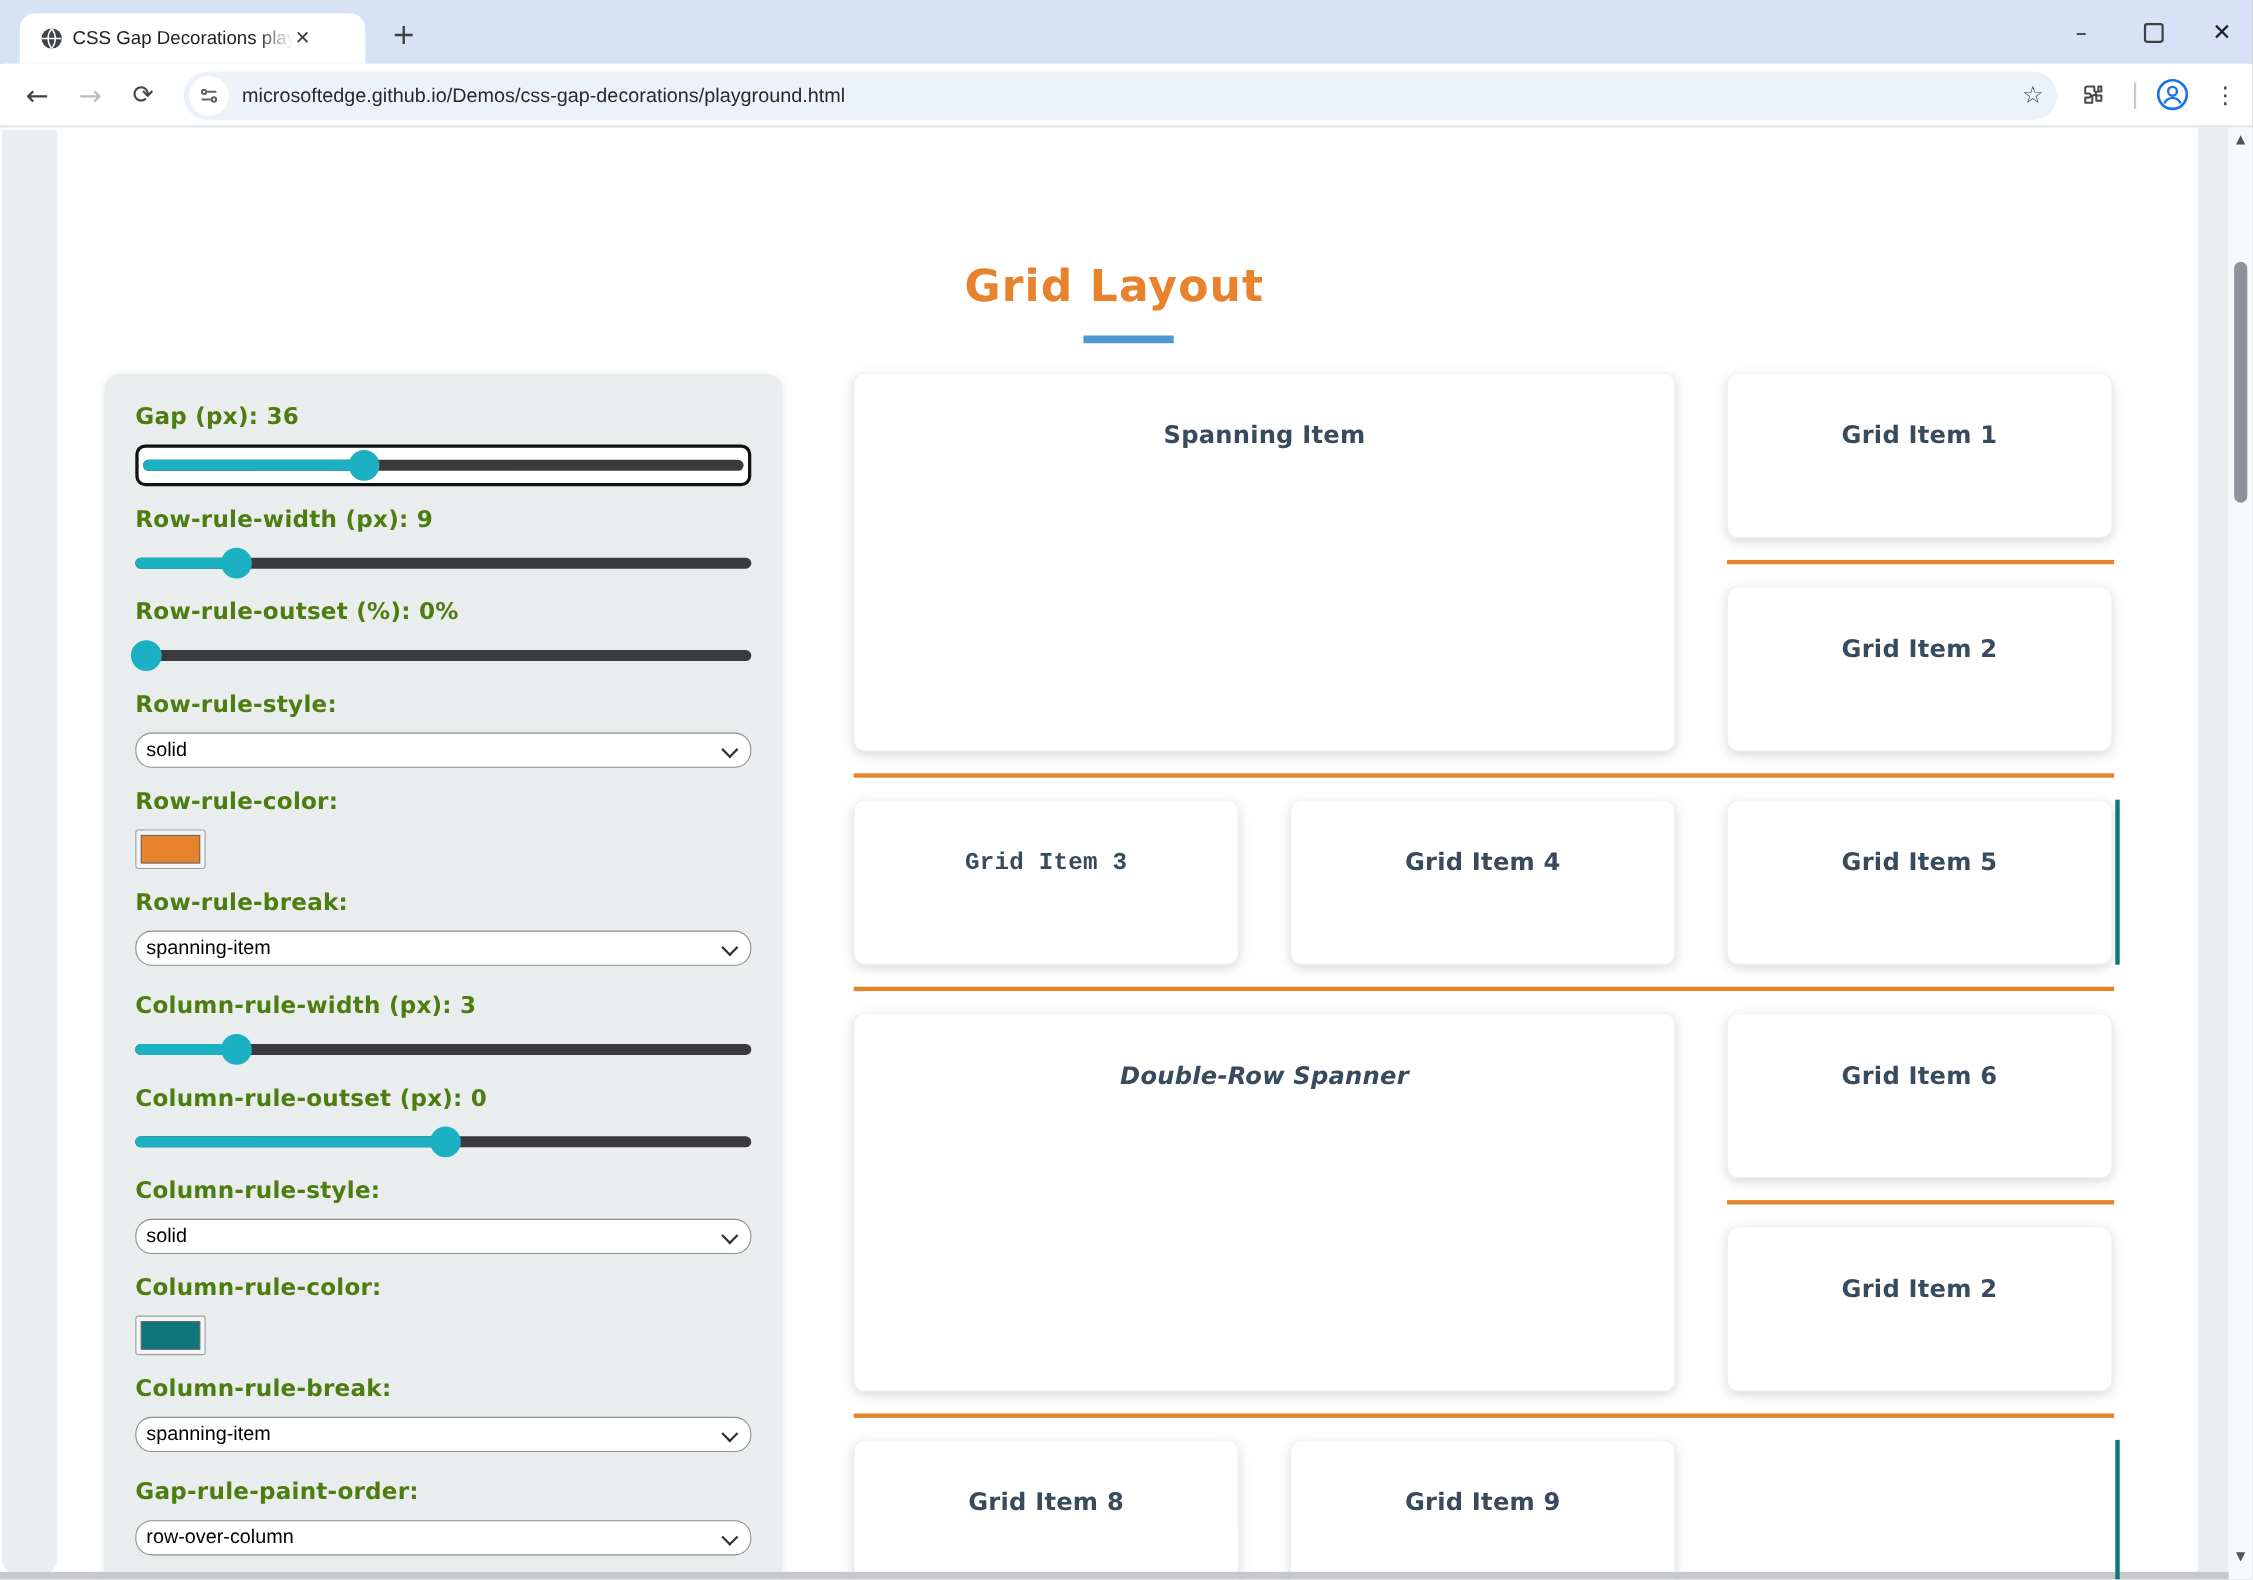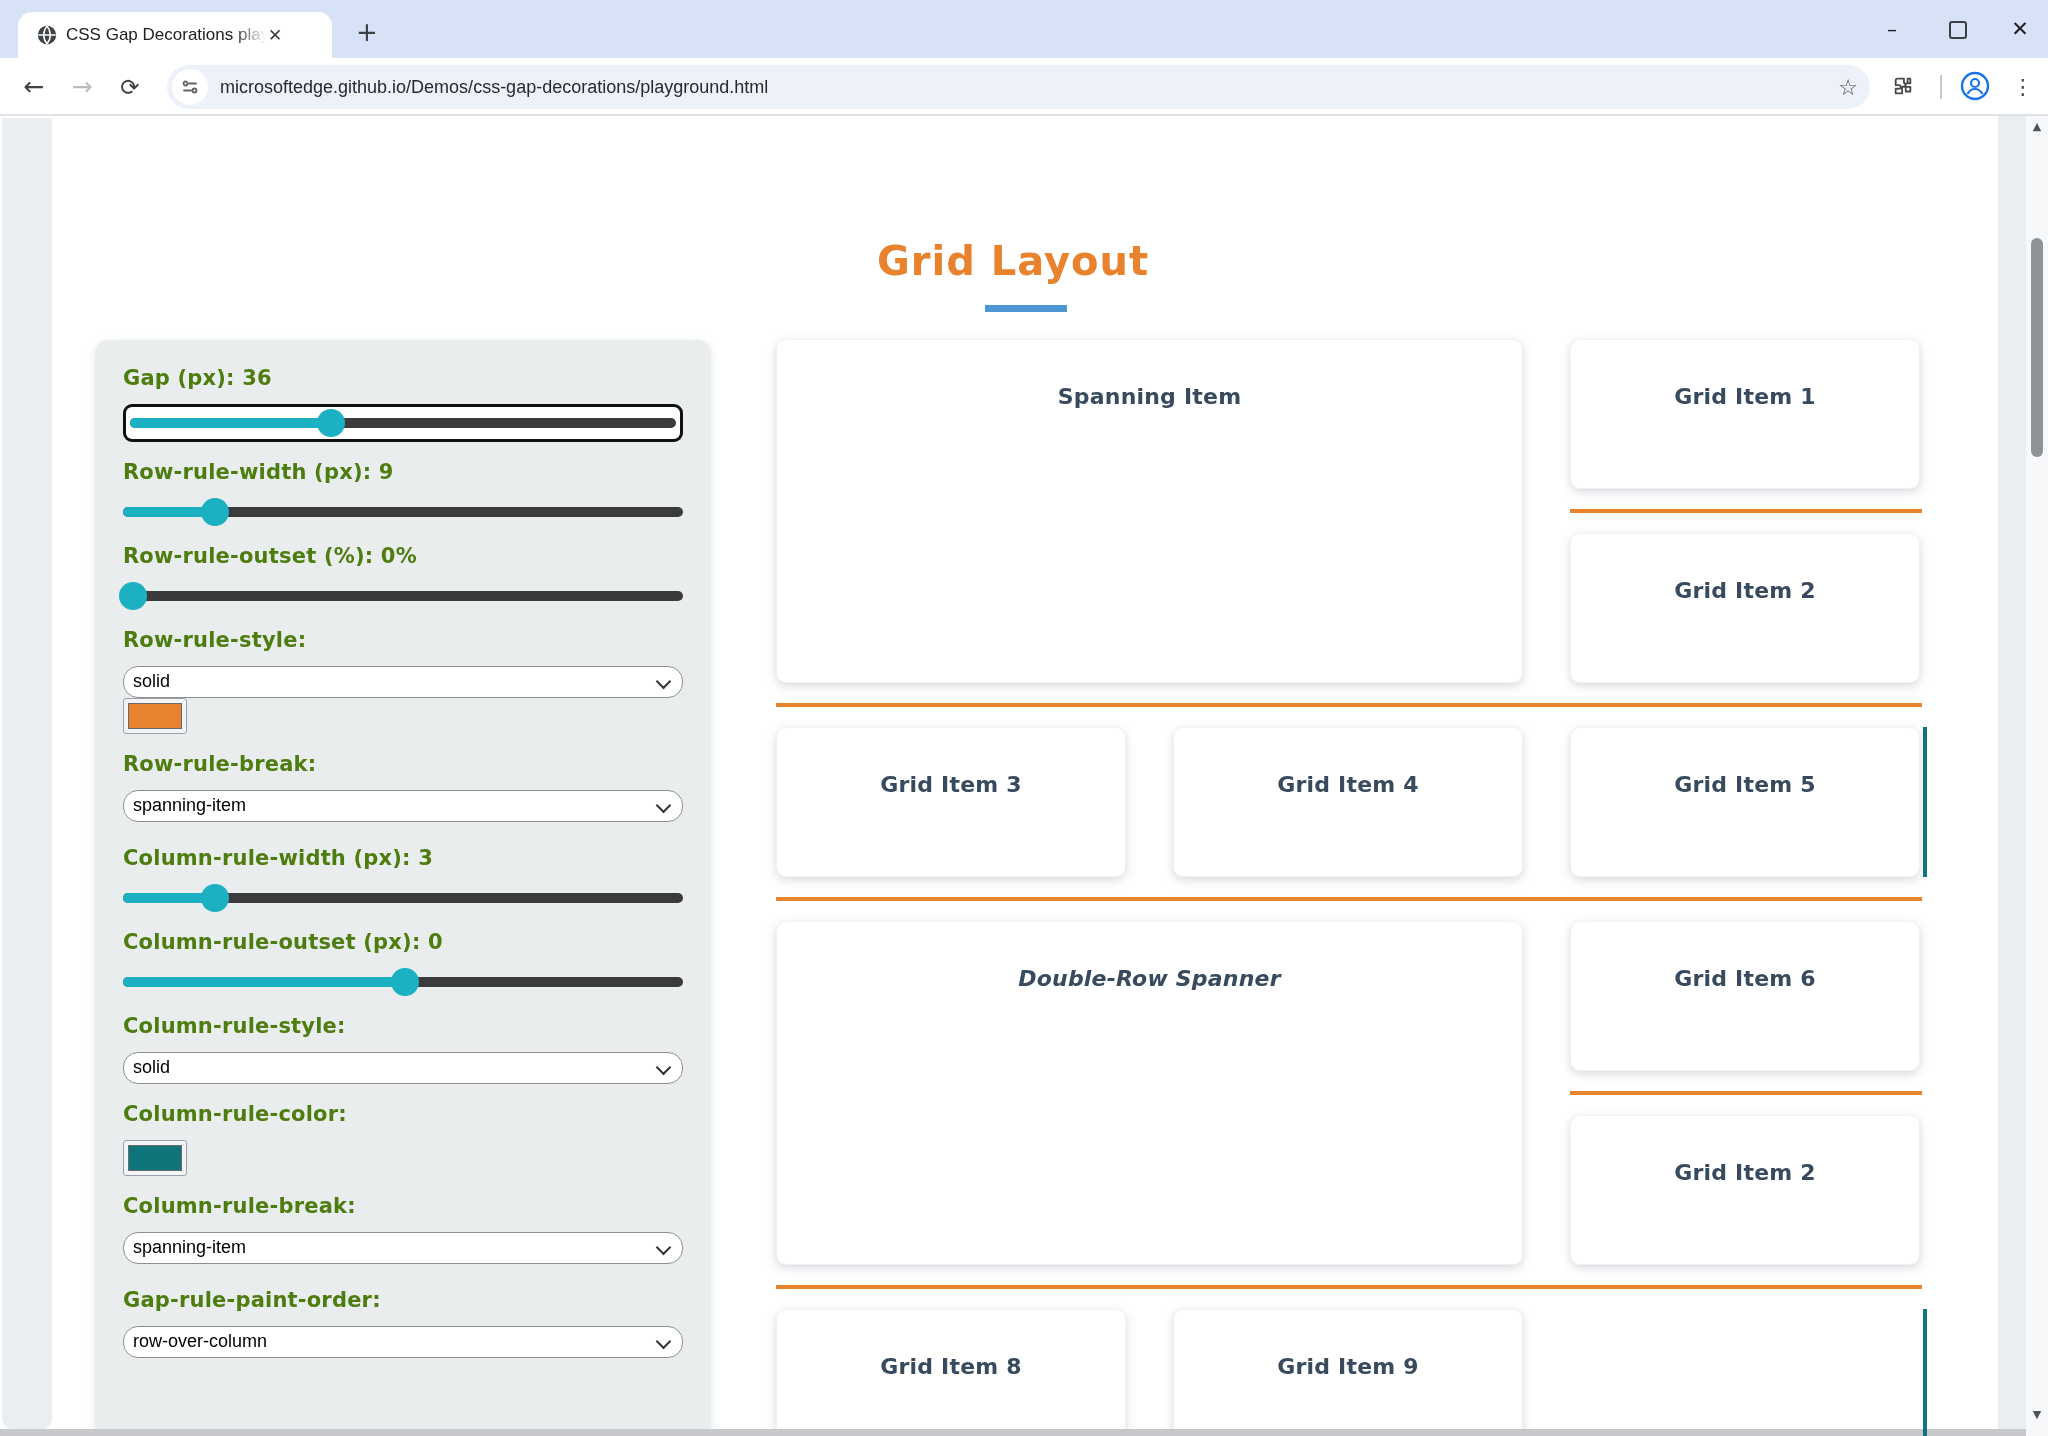--- a/index.html
+++ b/index.html
@@ -68,21 +68,21 @@
        box-sizing:border-box;padding:4px;}
   .colorin{width:100%;height:100%;border:1px solid #6b6b6b;box-sizing:border-box;}
   .sp12{height:6px;}
   
   #gridwrap{position:absolute;left:776px;top:223px;width:1146px;height:1120px;display:grid;
        grid-template-columns:350px 350px 350px;grid-template-rows:repeat(6,150px);column-gap:47px;row-gap:44px;}
   .card{background:#fff;border-radius:10px;border:1px solid #f1f2f4;box-sizing:border-box;
        box-shadow:0 3px 10px rgba(140,150,160,.35);text-align:center;padding-top:44px;
        font-size:22px;font-weight:600;color:#374a5e;letter-spacing:.2px;}
   .c-span{grid-area:1/1/3/3;} .c-g1{grid-area:1/3/2/4;} .c-g2{grid-area:2/3/3/4;}
-  .c-g3{grid-area:3/1/4/2;} .c-g4{grid-area:3/2/4/3;} .c-g5{grid-area:3/3/4/4;}
+  .c-g3{grid-area:3/1/4/2;font-family:Liberation Mono, monospace;} .c-g4{grid-area:3/2/4/3;} .c-g5{grid-area:3/3/4/4;}
   .c-dspan{grid-area:4/1/6/3;font-style:italic;} .c-g6{grid-area:4/3/5/4;} .c-g7{grid-area:5/3/6/4;}
   .c-g8{grid-area:6/1/7/2;} .c-g9{grid-area:6/2/7/3;}
   .vrule{position:absolute;width:4px;background:var(--teal);z-index:1;}
   #vr-a{left:1147px;top:388px;height:150px;}
   #vr-b{left:1147px;top:970px;height:150px;}
   .hrule{position:absolute;height:4px;background:var(--orange);z-index:2;}
   #hr1{left:794px;top:170px;width:352px;}
   #hr2{left:0;top:364px;width:1146px;}
   #hr3{left:0;top:558px;width:1146px;}
   #hr4{left:794px;top:752px;width:352px;}
@@ -174,20 +174,21 @@
           </div>
         <div class="thumb" style="left: 1.8%;"></div>
       </div>
 
       <div class="lbl">Row-rule-style:</div>
       <div class="select">
         <span>solid</span>
         <span class="chev"></span>
       </div>
 
+      <div class="lbl">Row-rule-color:</div>
       <div class="colorwrap">
         <div class="colorin" style="background-color: rgb(230, 131, 44);"></div>
       </div>
 
       <div class="lbl">Row-rule-break:</div>
       <div class="select">
         <span>spanning-item</span>
         <span class="chev"></span>
       </div>
 

